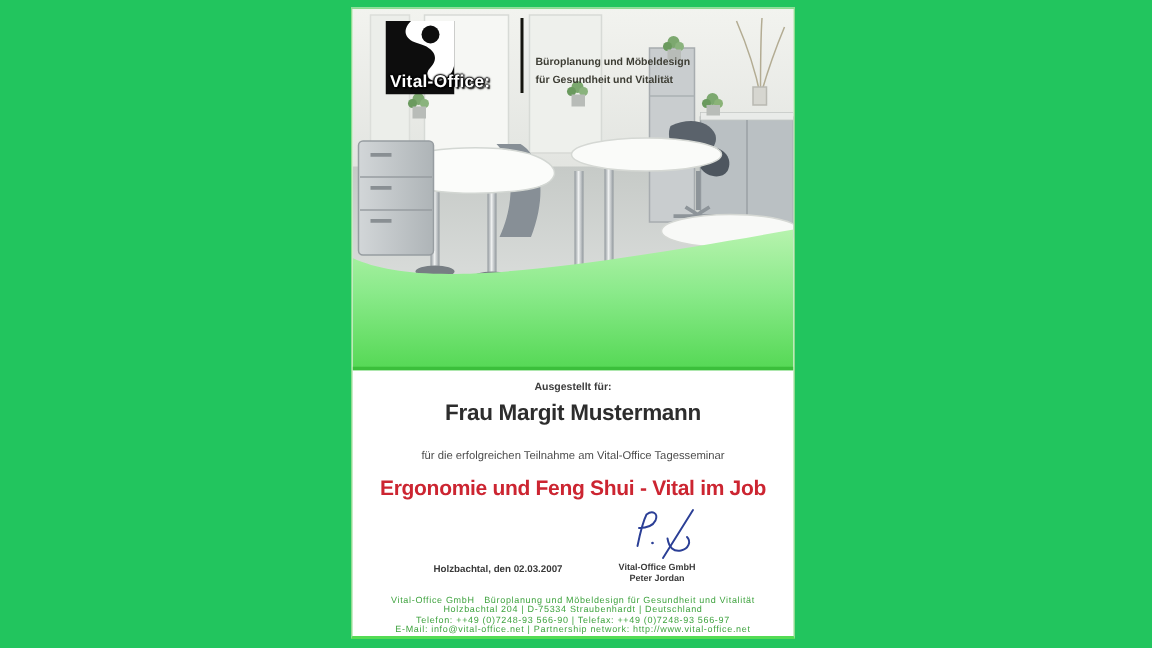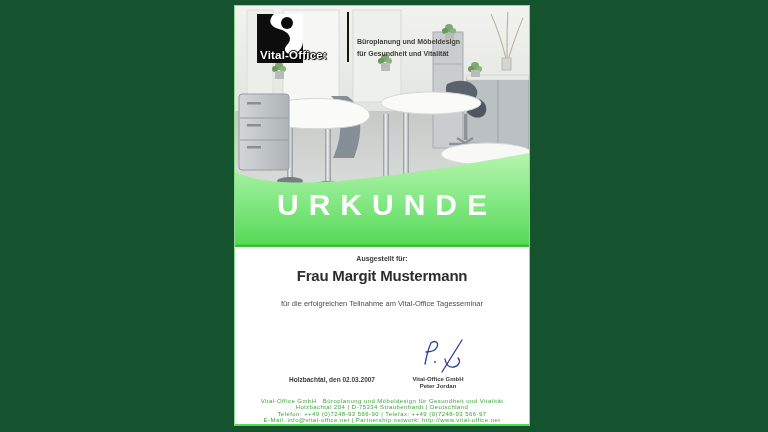--- a/index.html
+++ b/index.html
@@ -1,18 +1,18 @@
 <!DOCTYPE html>
 <html><head>
 <meta charset="utf-8">
 <style>
   * { margin:0; padding:0; box-sizing:border-box; }
   html,body { width:768px; height:432px; background:#ffffff; overflow:hidden;
               font-family:"Liberation Sans", sans-serif; }
-  .page { position:relative; width:768px; height:432px; background:#14532d; }
+  .page { position:relative; width:768px; height:432px; background:#22c55e; }
 
   .certificate {
     position:absolute; left:234px; top:5px; width:296px; height:421px;
     background:#ffffff;
     border:1px solid #8fdc8f;
     border-bottom:2px solid #54dc54;
     overflow:hidden;
   }
 
   
@@ -205,25 +205,25 @@
           <linearGradient id="bandG" x1="0" y1="0" x2="0" y2="1">
             <stop offset="0" stop-color="#b7f3ae"></stop>
             <stop offset="0.45" stop-color="#8aea8a"></stop>
             <stop offset="1" stop-color="#54d854"></stop>
           </linearGradient>
         </defs>
         <path d="M0,22 C40,40 110,36 294,3 L294,97 L0,97 Z" fill="url(#bandG)"></path>
         <rect x="0" y="94.5" width="294" height="2.5" fill="#3bbf3b"></rect>
       </svg>
     </div>
-    <div class="band-title">URKUNDE</div>
 
     <div class="body-text issued">Ausgestellt für:</div>
     <div class="body-text reason">für die erfolgreichen Teilnahme am Vital-Office Tagesseminar</div>
     <div class="body-text name">Frau Margit Mustermann</div>
+    <div class="body-text seminar">Ergonomie und Feng Shui - Vital im Job</div>
 
     <div class="place-date">Holzbachtal, den 02.03.2007</div>
 
     <div class="signature">
       <svg viewBox="0 0 52 36" fill="none" stroke="#2b3f96" stroke-width="1.3" stroke-linecap="round">
         <path d="M7,25 C9,15 11,8 13,4 C17,1 21,3 19,8 C17,12 12,13 8,13"></path>
         <circle cx="17" cy="23" r="0.9" fill="#2b3f96" stroke="none"></circle>
         <path d="M44,1 L24,33"></path>
         <path d="M27,20 C28,26 31,29 36,28 C41,27 43,22 40,19"></path>
       </svg>

